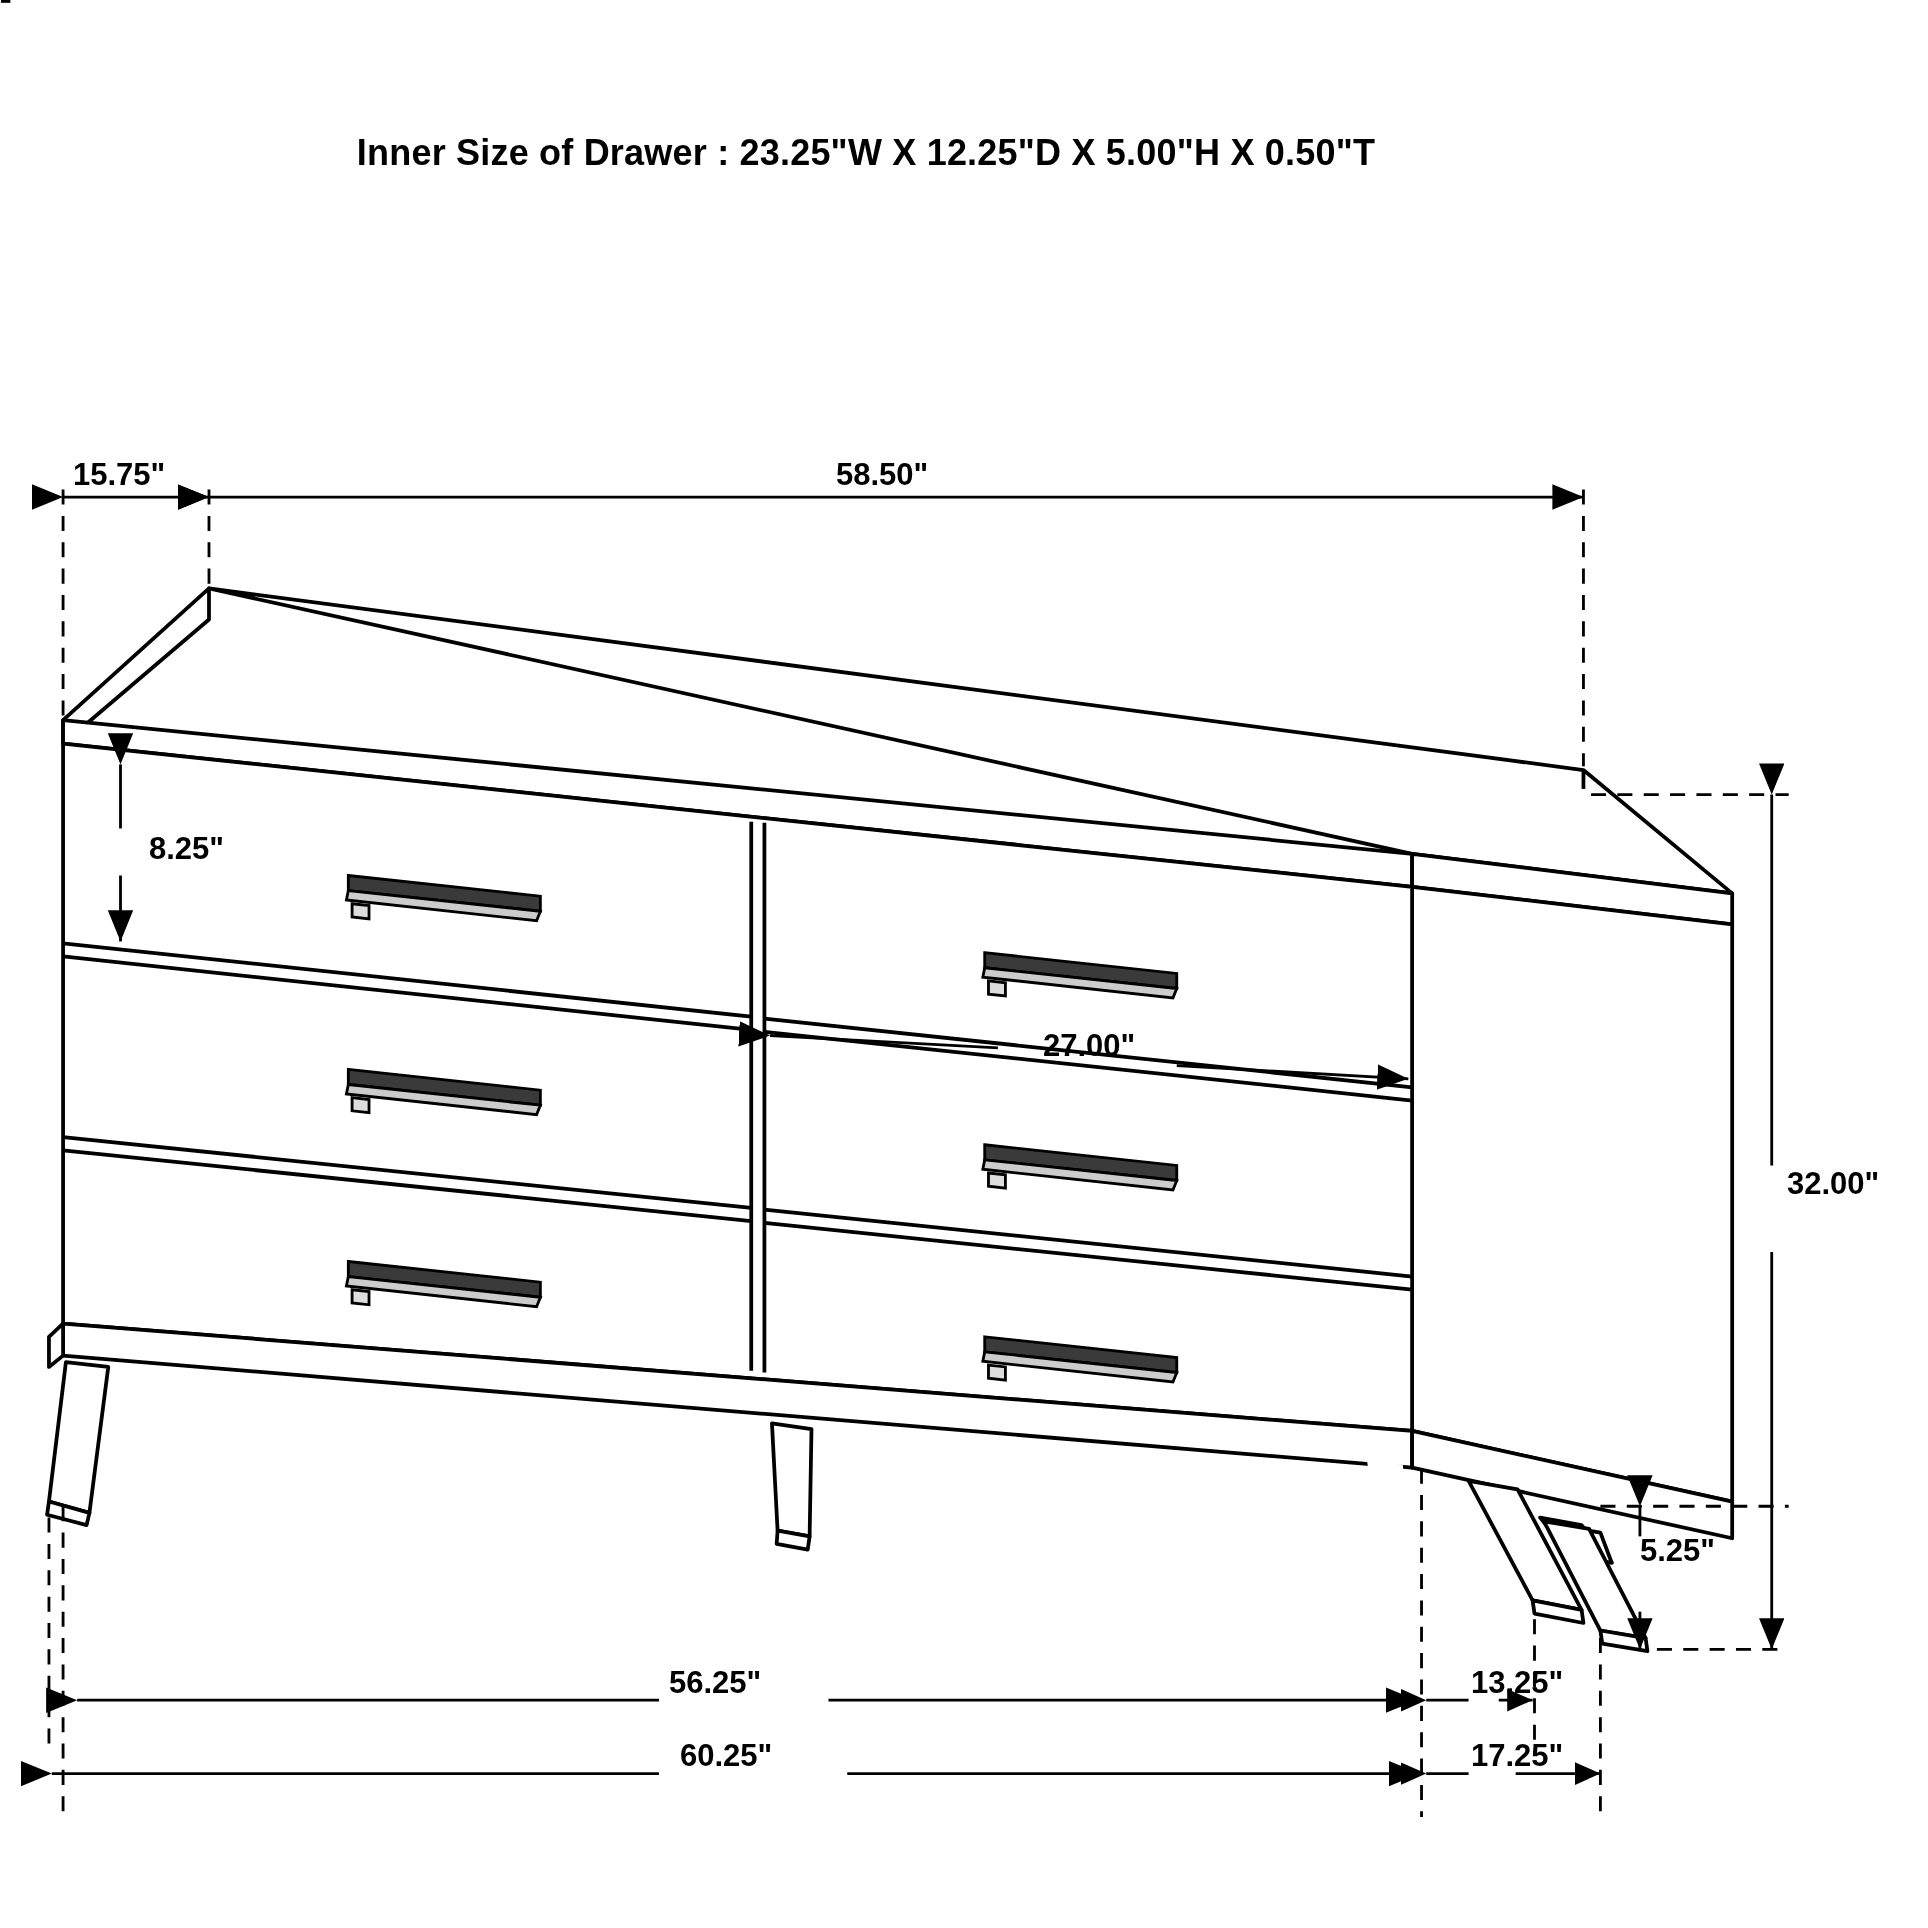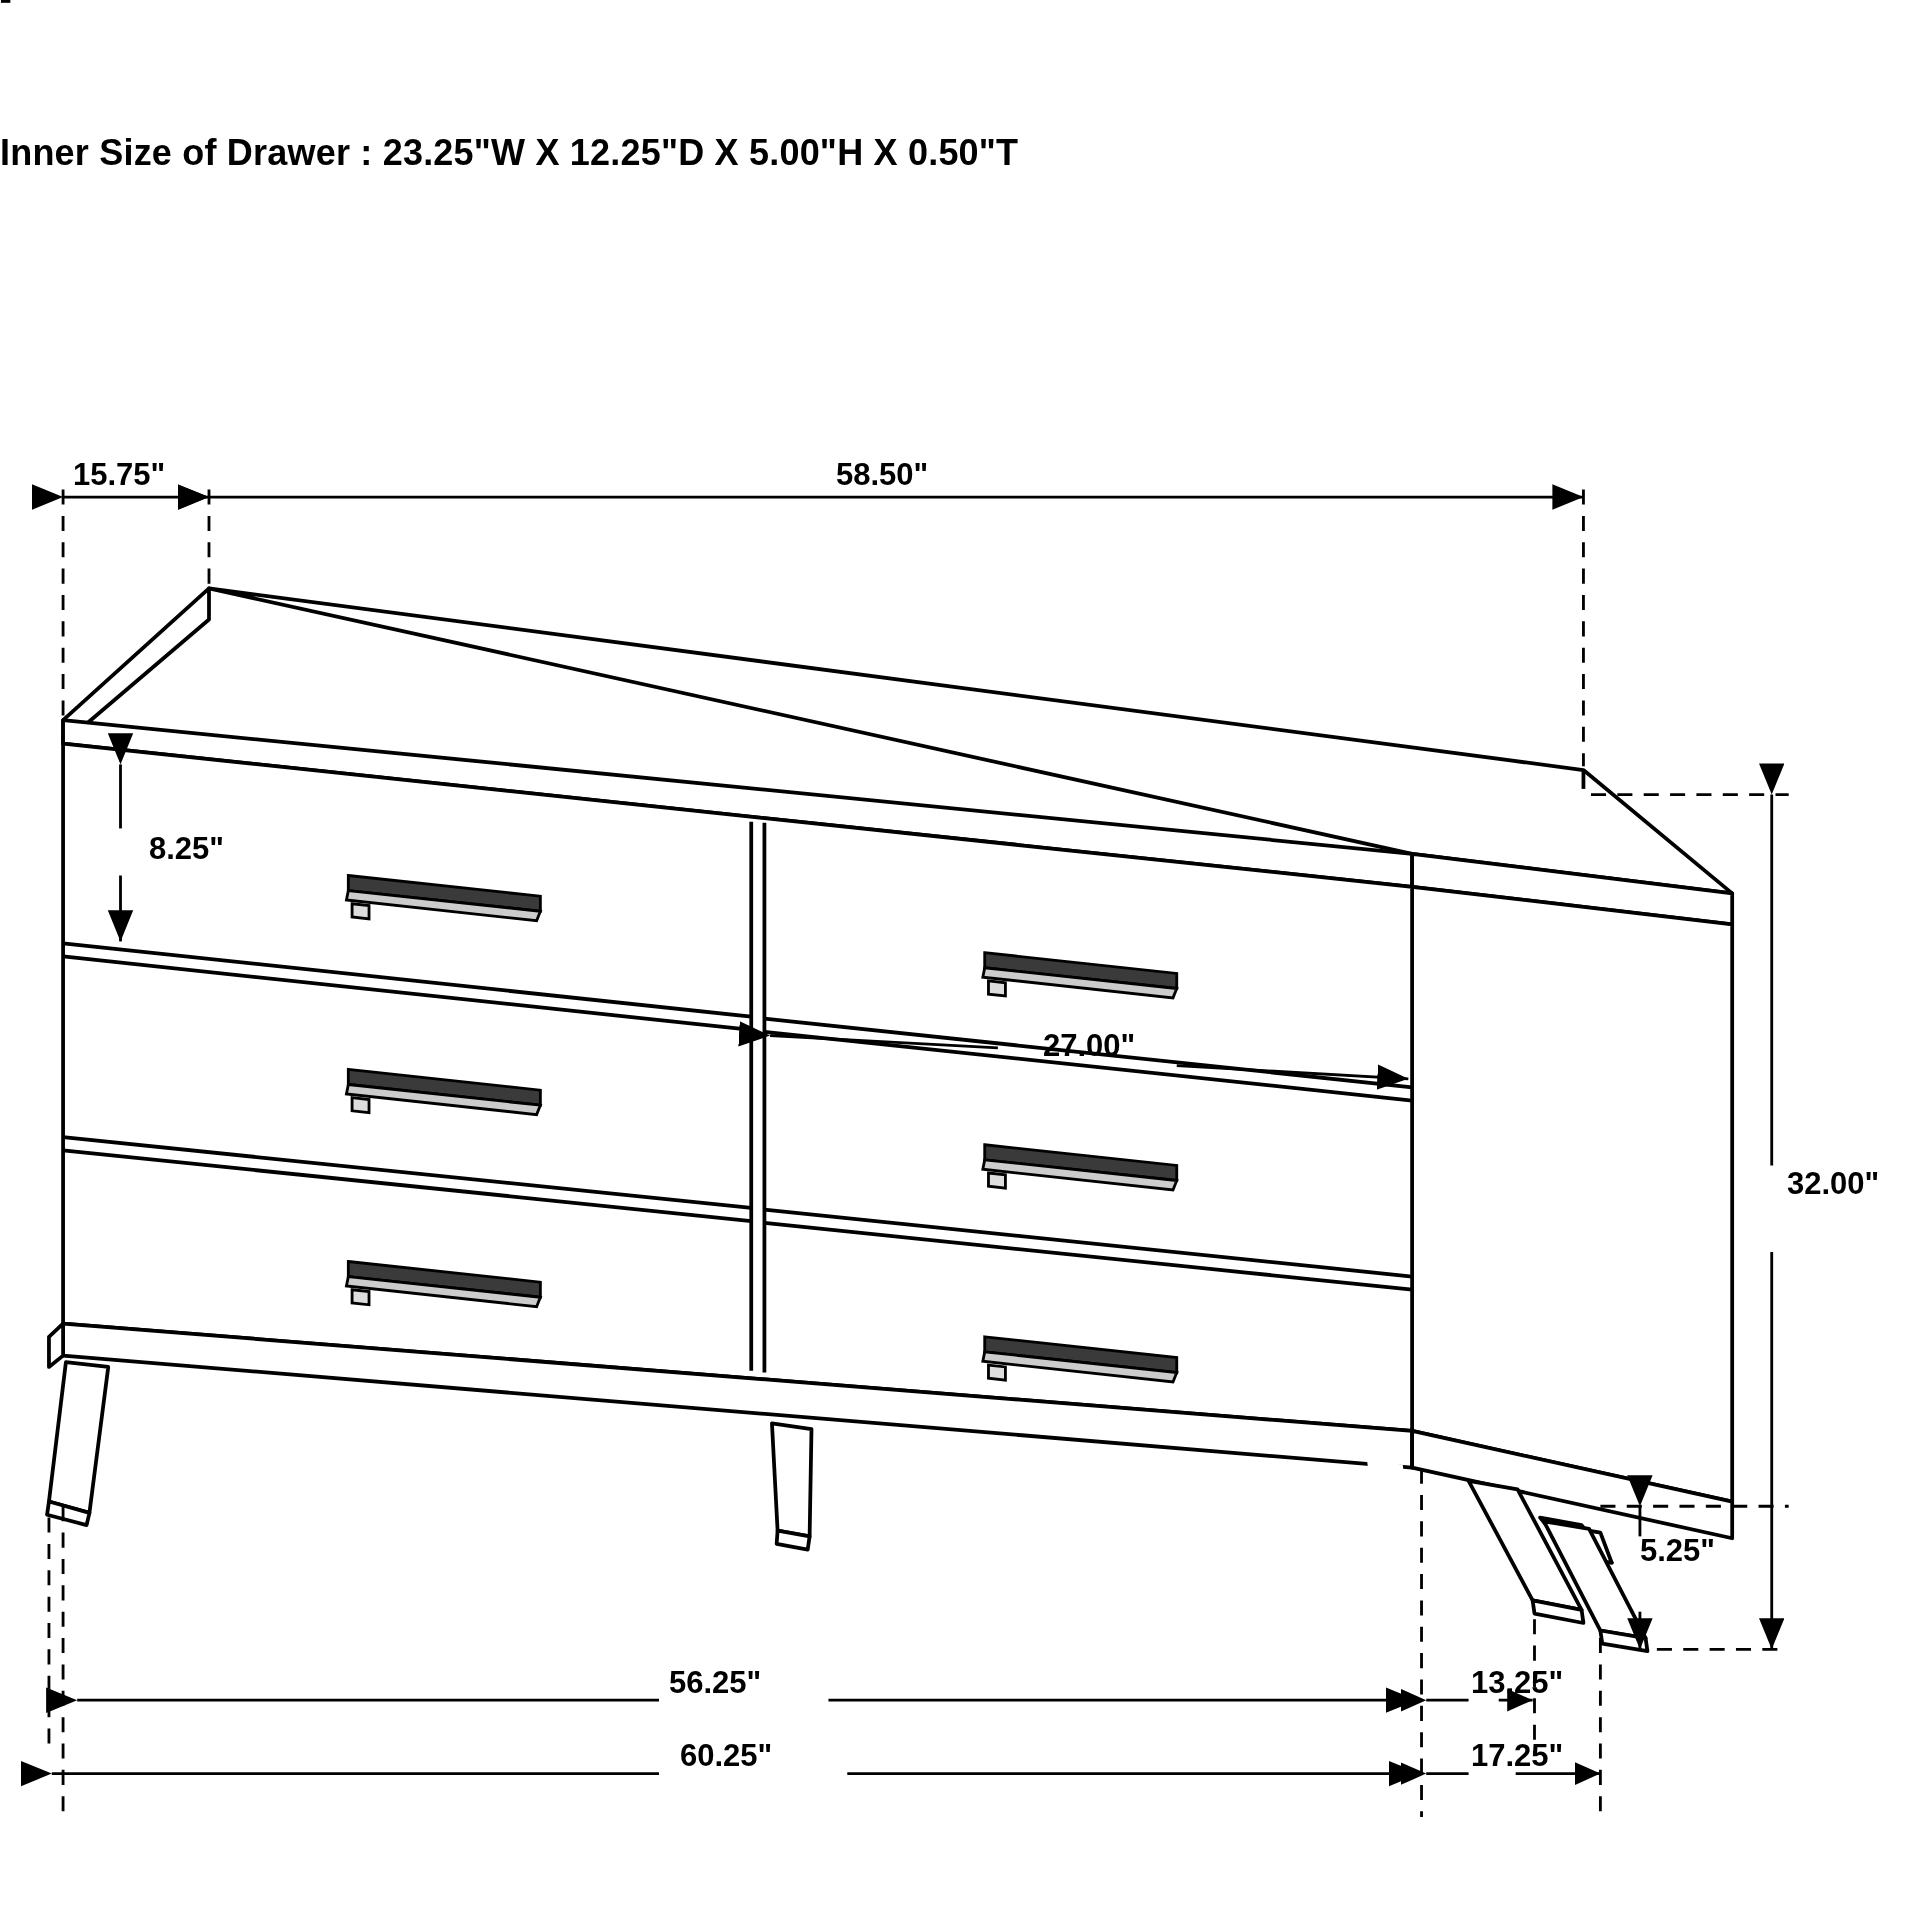--- a/index.html
+++ b/index.html
@@ -17,21 +17,21 @@
   #stage {
     position: relative;
     width: 1928px;
     height: 1928px;
   }
   #title {
     position: absolute;
     left: 0;
     top: 132px;
     width: 1732px;
-    text-align: left;
+    text-align: center;
     font-size: 36px;
     font-weight: bold;
     letter-spacing: 0.2px;
   }
   svg#drawing {
     position: absolute;
     left: 0;
     top: 0;
     width: 1928px;
     height: 1928px;

